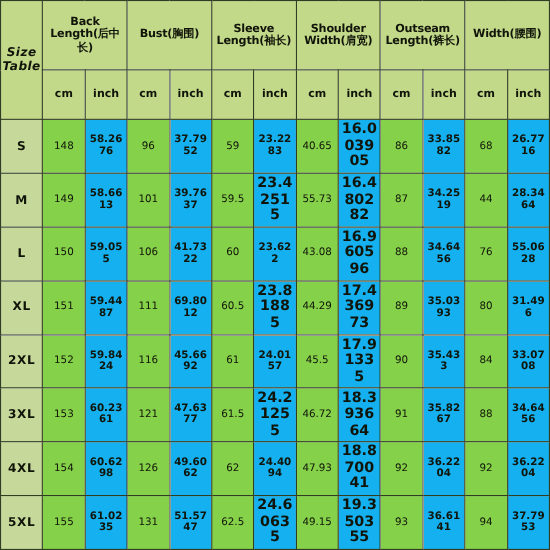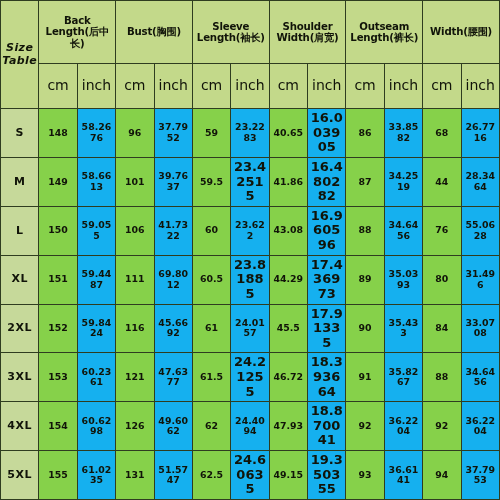--- a/index.html
+++ b/index.html
@@ -48,35 +48,35 @@
   td.hdr-corner {
     background: #c3d98a;
     font-size: 11px;
     font-weight: 700;
     letter-spacing: 0.4px;
     font-style: italic;
   }
   
   td.hdr-unit {
     background: #c3d98a;
-    font-size: 14px;
-    font-weight: 400;
+    font-size: 10px;
+    font-weight: 700;
     height: 44px;
   }
   
   td.size-label {
     background: #c6d99a;
     font-size: 11px;
     font-weight: 700;
     letter-spacing: 0.5px;
   }
   td.cell-cm {
     background: #86d14a;
     font-size: 9.4px;
-    font-weight: 700;
+    font-weight: 400;
   }
   td.cell-inch {
     background: #15b0ef;
     font-size: 9.4px;
     font-weight: 700;
     margin-left: 28px;
   }
   td.cell-cm.wide-num, td.cell-inch.wide-num { font-size: 13px; }
 </style>
 <style>
@@ -132,21 +132,21 @@
           <td class="cell-inch">26.7716</td>
         </tr>
         <tr>
           <td class="size-label">M</td>
           <td class="cell-cm">149</td>
           <td class="cell-inch">58.6613</td>
           <td class="cell-cm">101</td>
           <td class="cell-inch">39.7637</td>
           <td class="cell-cm">59.5</td>
           <td class="cell-inch wide-num">23.42515</td>
-          <td class="cell-cm">41.86</td>
+          <td class="cell-cm">55.73</td>
           <td class="cell-inch wide-num">16.480282</td>
           <td class="cell-cm">87</td>
           <td class="cell-inch">34.2519</td>
           <td class="cell-cm">44</td>
           <td class="cell-inch">28.3464</td>
         </tr>
         <tr>
           <td class="size-label">L</td>
           <td class="cell-cm">150</td>
           <td class="cell-inch">59.055</td>

